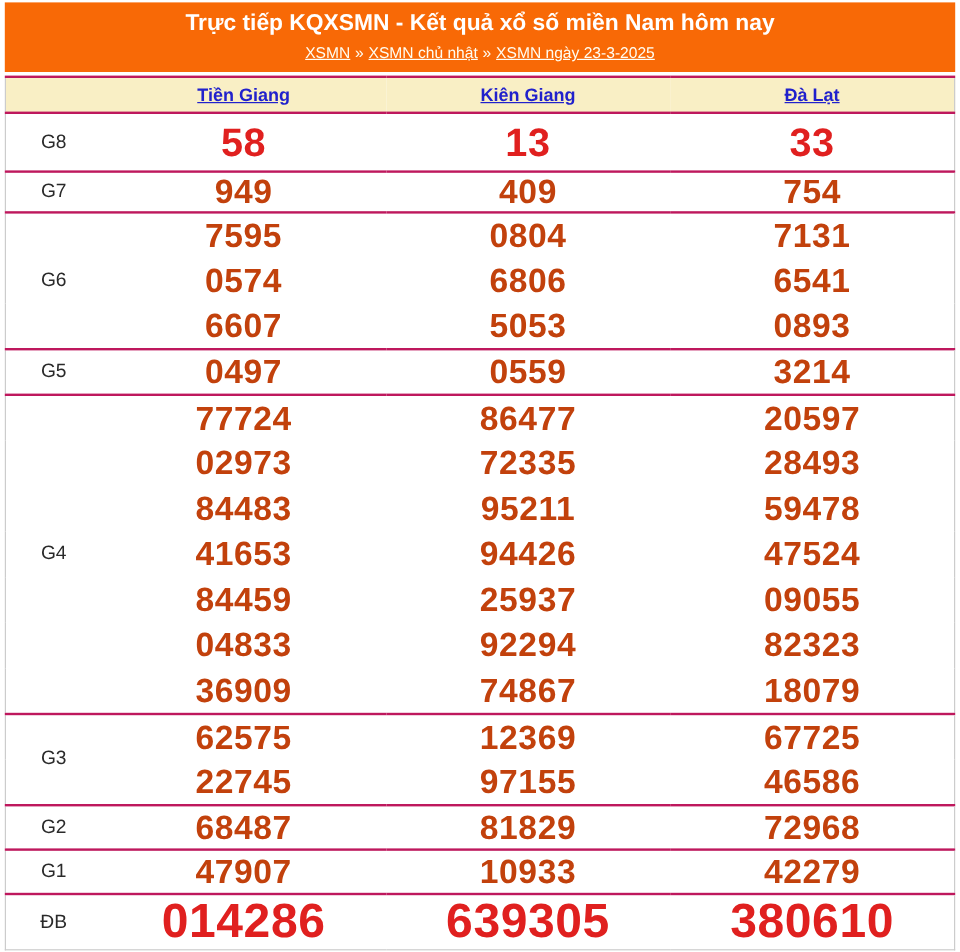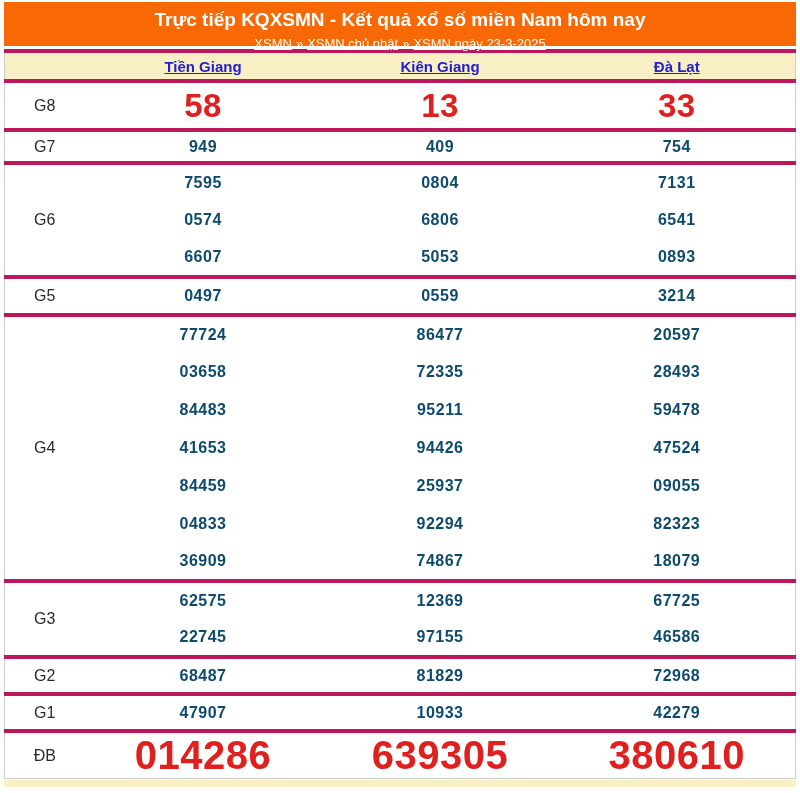--- a/index.html
+++ b/index.html
@@ -7,21 +7,21 @@
     margin: 0; padding: 0;
     width: 800px; height: 793px;
     background: #ffffff;
     font-family: "Liberation Sans", sans-serif;
     overflow: hidden;
   }
   
   .top-banner {
     margin: 2px 4px 0 4px;
     background: #f86906;
-    height: 44px;
+    height: 58px;
     text-align: center;
     padding-top: 7px;
   }
   .page-title {
     color: #ffffff;
     font-size: 19px;
     font-weight: bold;
     line-height: 22px;
     display: block;
   }
@@ -51,42 +51,42 @@
     border: 0 solid #d4d4d4;
   }
   table.results { border: 1px solid #cccccc; }
   td, th {
     border-left: 1px solid #d4d4d4;
     border-right: 1px solid #d4d4d4;
     text-align: center;
     vertical-align: middle;
     padding: 0;
   }
-  tr.group-start > td, tr.provinces > th { border-top: 4px solid #be185d; }
+  tr.group-start > td, tr.provinces > th { border-top: 2px solid #be185d; }
   tr.provinces > th {
     background: #f9efc5;
     height: 30px;
     font-size: 15px;
   }
   tr.provinces a {
     color: #2121cc;
     font-weight: bold;
     text-decoration: underline;
     cursor: pointer;
   }
   col.label-col { width: 80px; }
   .prize-label {
     font-size: 16px;
     font-weight: 400;
     color: #2a2a2a;
   }
   .num {
     font-weight: bold;
-    font-size: 16px;
-    color: #0c4a6e;
+    font-size: 28px;
+    color: #c2410c;
     letter-spacing: 0.5px;
   }
   .red-big {
     color: #e0201f;
     font-size: 33px;
   }
   tr.g8 td { height: 49px; }
   tr.g7 td { height: 33px; }
   tr.r38 td { height: 38px; }
   tr.g2 td, tr.g1 td { height: 37px; }
@@ -162,21 +162,21 @@
       <td class="num">3214</td>
     </tr>
 
     <tr class="r38 group-start">
       <td class="prize-label" rowspan="7">G4</td>
       <td class="num">77724</td>
       <td class="num">86477</td>
       <td class="num">20597</td>
     </tr>
     <tr class="r38">
-      <td class="num">03658</td>
+      <td class="num">02973</td>
       <td class="num">72335</td>
       <td class="num">28493</td>
     </tr>
     <tr class="r38">
       <td class="num">84483</td>
       <td class="num">95211</td>
       <td class="num">59478</td>
     </tr>
     <tr class="r38">
       <td class="num">41653</td>

